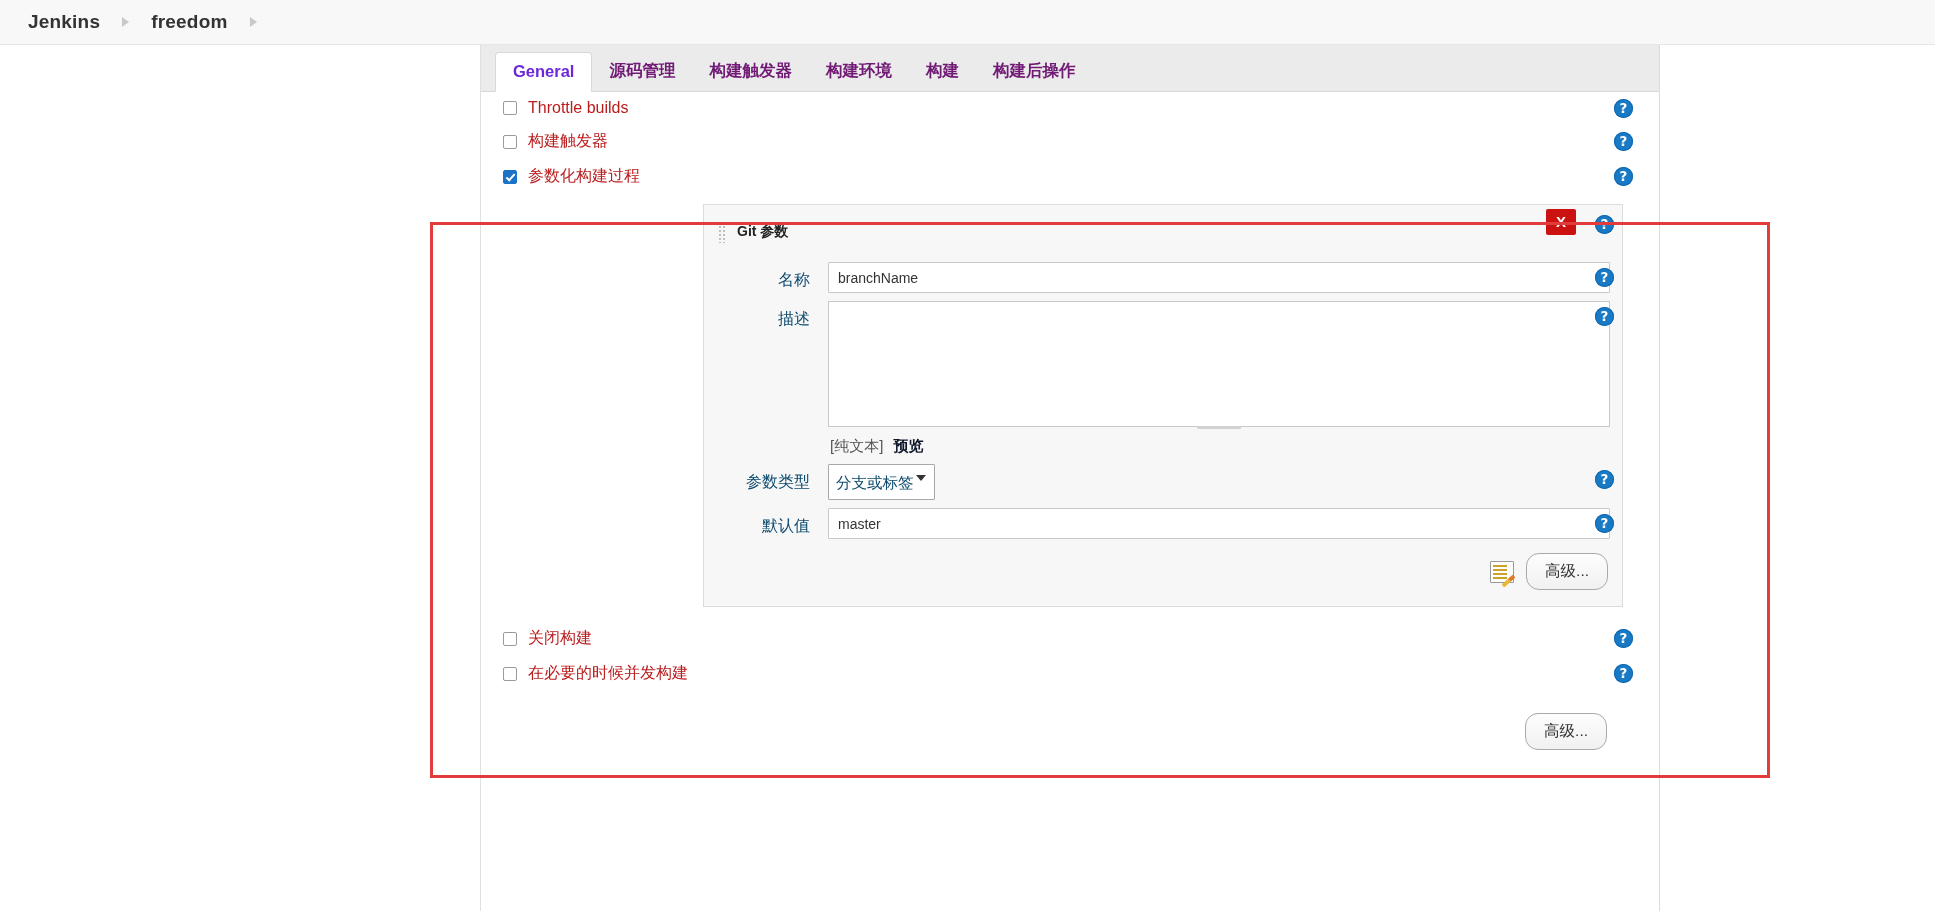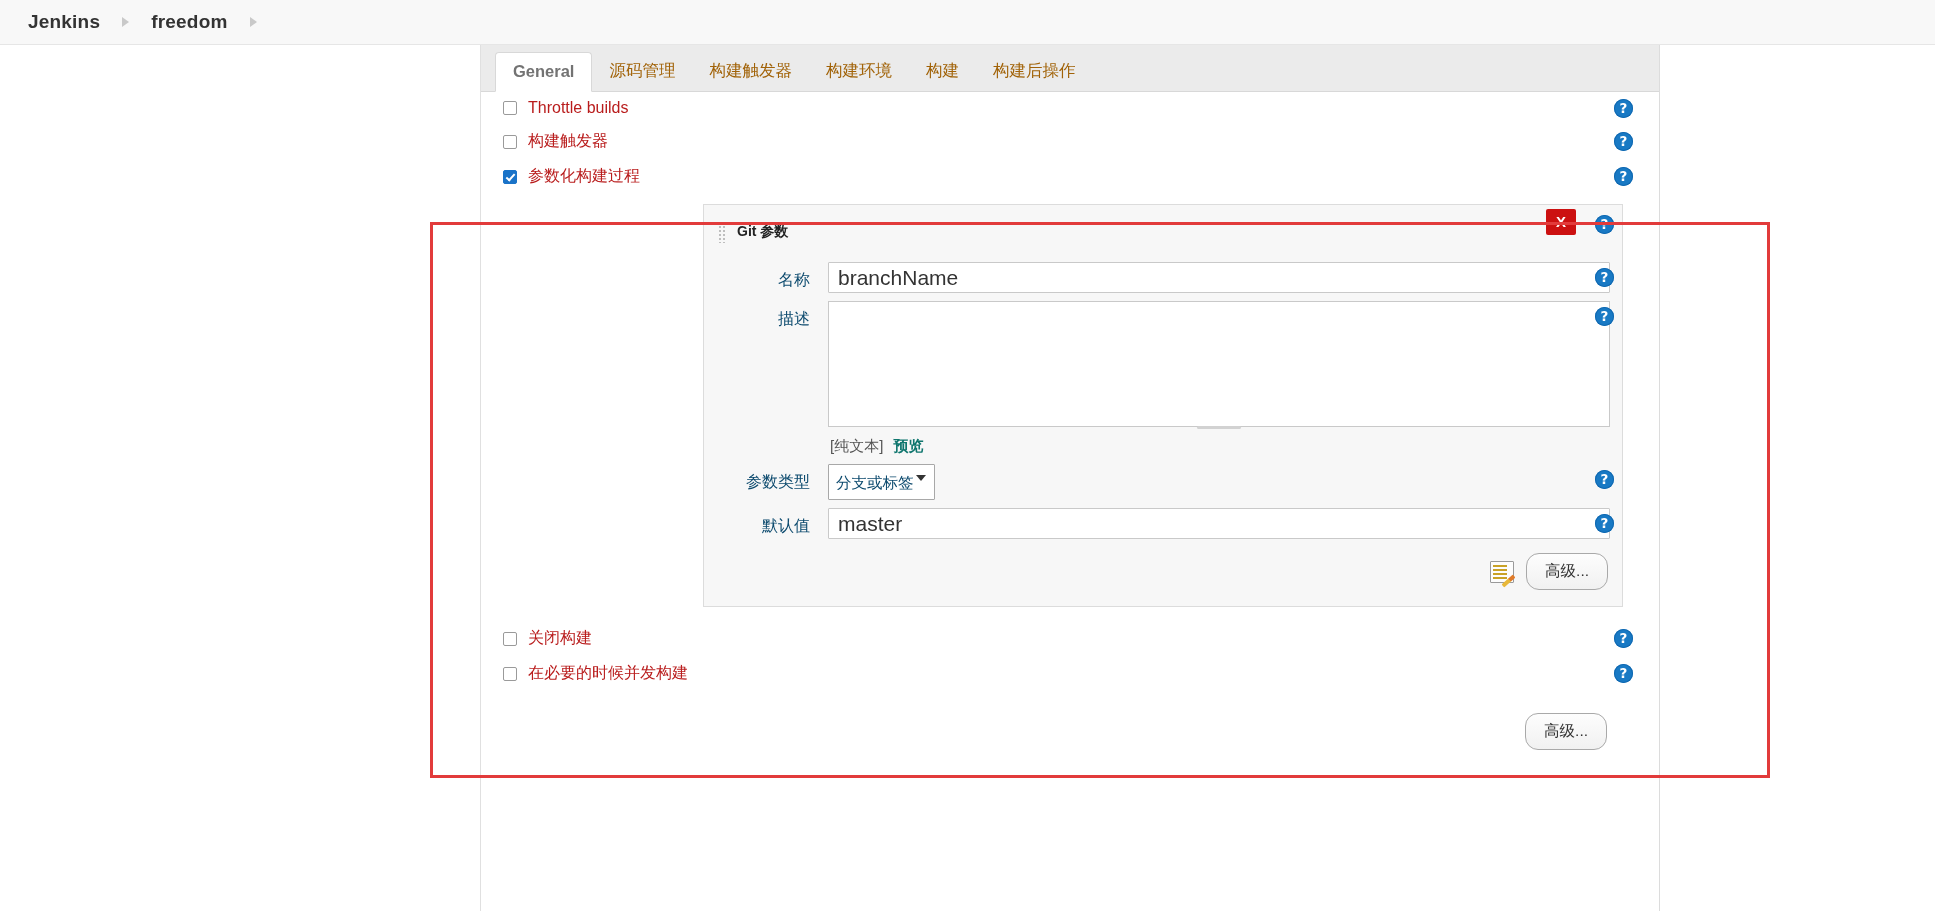--- a/index.html
+++ b/index.html
@@ -66,29 +66,30 @@
     background: #ebebeb;
     border-bottom: 1px solid #d8d8d8;
     display: flex;
     align-items: flex-end;
     padding-left: 14px;
     box-sizing: border-box;
   }
   .tab {
     padding: 9px 17px 10px 17px;
     font-size: 16.5px;
-    color: #a16207;
+    color: #701a75;
     cursor: pointer;
     white-space: nowrap;
     position: relative;
     top: 1px;
+    font-weight: bold;
   }
   .tab.active {
     background: #ffffff;
-    color: #737373;
+    color: #6d28d9;
     font-weight: bold;
     border: 1px solid #d8d8d8;
     border-bottom: 1px solid #ffffff;
     border-radius: 4px 4px 0 0;
   }
 
   
   .form-area {
     position: relative;
     padding: 0;
@@ -217,21 +218,21 @@
   }
   .field-ctrl {
     flex: 1;
     min-width: 0;
   }
   .txt-input {
     width: 100%;
     height: 31px;
     border: 1px solid #c9c9c9;
     background: #fff;
-    font-size: 21px;
+    font-size: 14px;
     color: #333;
     padding: 0 9px;
     box-sizing: border-box;
     font-family: "Liberation Sans", sans-serif;
     border-radius: 1px;
   }
   .txt-area {
     width: 100%;
     height: 126px;
     border: 1px solid #c9c9c9;
@@ -253,21 +254,21 @@
     background: #d2d2d2;
     border-radius: 2px;
   }
   .ta-wrap { position: relative; }
   .plain-row {
     padding: 6px 0 0 2px;
     font-size: 15px;
     color: #555;
   }
   .plain-row .preview-link {
-    color: #0f766e;
+    color: #0f172a;
     font-weight: bold;
     margin-left: 6px;
     cursor: pointer;
   }
   .sel {
     height: 36px;
     border: 1px solid #a8a8a8;
     background: #fff;
     font-size: 15.5px;
     padding: 0 20px 0 7px;

